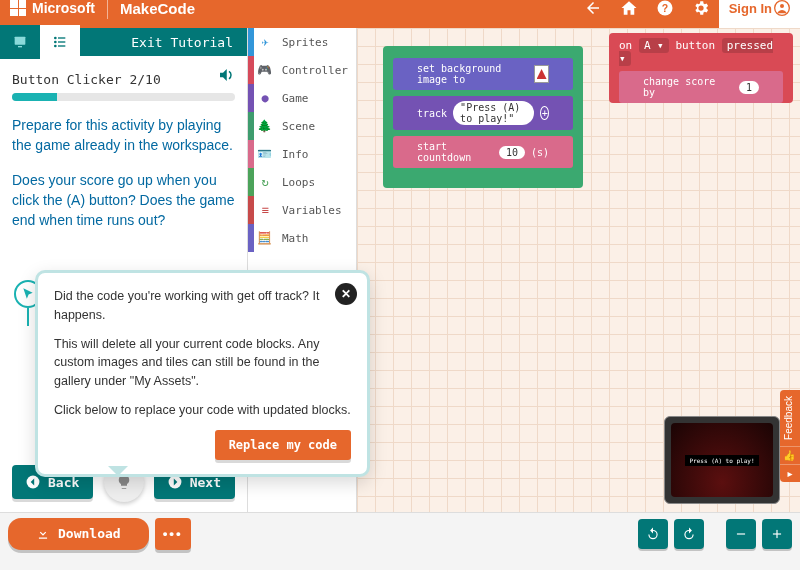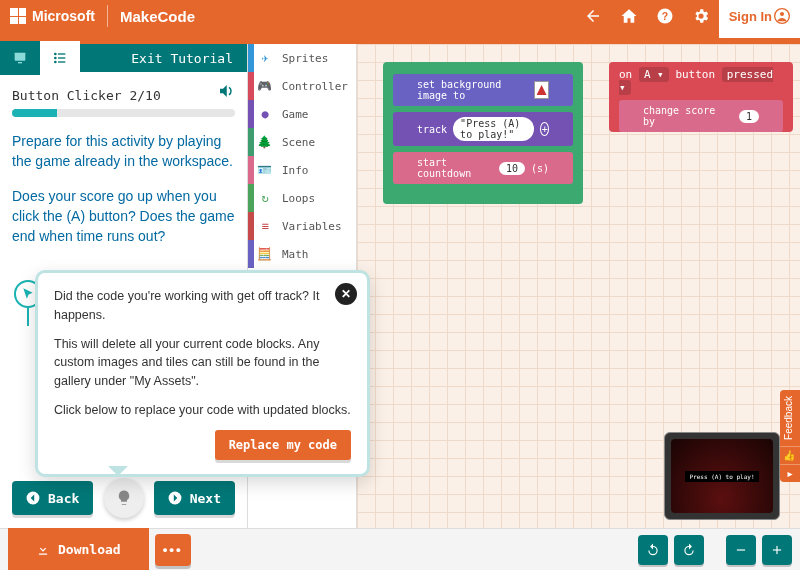--- a/index.html
+++ b/index.html
@@ -1,18 +1,18 @@
 <!DOCTYPE html>
 <html><head>
 <meta charset="utf-8">
 <style>
   *{box-sizing:border-box;margin:0;padding:0}
   html,body{width:800px;height:570px;font-family:"Segoe UI",Arial,sans-serif;overflow:hidden;background:#f4f4f4;font-size:13px}
   
-  .header{height:44px;background:#E6672C;display:flex;align-items:center;color:#fff;padding:0 0 12px 10px}
+  .header{height:28px;background:#E6672C;display:flex;align-items:center;color:#fff;padding:0 0 12px 10px}
   .ms-logo{display:flex;align-items:center;gap:6px;font-size:14px;font-weight:600}
   .ms-grid{width:16px;height:16px;display:grid;grid-template-columns:1fr 1fr;grid-template-rows:1fr 1fr;gap:1px}
   .ms-grid span{background:#fff}
   .vdiv{width:1px;height:22px;background:rgba(255,255,255,.5);margin:0 12px}
   .brand{font-size:15px;font-weight:700}
   .hspace{flex:1}
   .hicon{width:36px;height:44px;display:flex;align-items:center;justify-content:center;cursor:pointer;font-size:15px}
   .hicon svg{width:18px;height:18px;fill:#fff}
   .signin{background:#fff;color:#E6672C;height:44px;display:flex;align-items:center;gap:2px;padding:0 10px;font-weight:600;cursor:pointer}
   .signin svg{width:16px;height:16px;fill:#E6672C}
@@ -38,21 +38,21 @@
   .hint svg{width:18px;height:18px;fill:#888}
   
   .toolbox{width:110px;background:#fff;border-left:1px solid #ddd;border-right:1px solid #ddd}
   .tcat{height:28px;display:flex;align-items:center;gap:8px;padding:0 8px;font-family:monospace;font-size:11px;color:#555;position:relative;cursor:pointer}
   .tcat .gutter{position:absolute;left:0;top:0;bottom:0;width:6px}
   .tico{width:18px;display:flex;align-items:center;justify-content:center;font-size:12px}
   
   .ws{flex:1;background:#FBF0E7;background-image:linear-gradient(#efd9c8 1px,transparent 1px),linear-gradient(90deg,#efd9c8 1px,transparent 1px);background-size:18px 18px;position:relative}
   .block-hat{position:absolute;border-radius:4px 4px 4px 4px;padding:6px 10px 8px 10px;color:#fff;font-family:monospace;font-size:11px}
   .green{background:#3BA970;left:26px;top:18px;width:200px;height:142px}
-  .red{background:#D94A55;left:252px;top:18px;width:184px;height:70px}
+  .red{background:#D94A55;left:252px;top:5px;width:184px;height:70px}
   .inner{background:rgba(0,0,0,0);margin-top:6px}
   .slot{border-radius:3px;padding:5px 24px;margin-top:6px;display:flex;align-items:center;gap:6px;font-size:10px}
   .b-scene{background:#6A62C3}
   .b-game{background:#7452B3}
   .b-info{background:#D96A8B}
   .pill{background:#fff;color:#333;border-radius:999px;padding:1px 7px;font-size:10px}
   .imgbox{width:18px;height:18px;background:#fff;border:1px solid #999;display:inline-flex;align-items:center;justify-content:center}
   .imgbox span{width:10px;height:10px;background:#c33;clip-path:polygon(50% 0,100% 100%,0 100%)}
   .dd{background:rgba(0,0,0,.15);border-radius:3px;padding:1px 5px}
   .plus{width:14px;height:14px;border-radius:50%;border:1px solid #fff;display:inline-flex;align-items:center;justify-content:center;font-size:10px}
@@ -68,21 +68,21 @@
   
   .sim{position:absolute;right:20px;bottom:8px;width:116px;height:88px;background:#333;border-radius:6px;overflow:hidden;border:1px solid #888}
   .sim .stage{position:absolute;inset:6px;background:radial-gradient(ellipse at 50% 80%,#5b0f0f,#1a0404);border-radius:4px;display:flex;align-items:center;justify-content:center}
   .sim .txt{background:#000;color:#fff;font-family:monospace;font-size:6px;padding:2px 4px}
   
   .fb{position:absolute;right:0;top:390px;width:20px;background:#E6672C;color:#fff;border-radius:4px 0 0 4px;overflow:hidden;z-index:5}
   .fb .lbl{writing-mode:vertical-rl;transform:rotate(180deg);font-size:10px;padding:6px 3px;text-align:center}
   .fb .fbico{height:18px;display:flex;align-items:center;justify-content:center;font-size:10px;border-top:1px solid rgba(255,255,255,.3)}
   
   .footer{height:42px;display:flex;align-items:center;gap:6px;padding:0 8px;background:#f4f4f4;border-top:1px solid #ddd}
-  .dl{background:#E6672C;color:#fff;border:none;height:44px;border-radius:0;padding:0 28px;font-family:monospace;font-size:13px;font-weight:700;display:flex;align-items:center;gap:8px;cursor:pointer;box-shadow:0 3px 0 rgba(0,0,0,.2)}
+  .dl{background:#E6672C;color:#fff;border:none;height:32px;border-radius:13px;padding:0 28px;font-family:monospace;font-size:13px;font-weight:700;display:flex;align-items:center;gap:8px;cursor:pointer;box-shadow:0 3px 0 rgba(0,0,0,.2)}
   .dlmore{background:#E6672C;color:#fff;border:none;height:32px;width:36px;border-radius:4px;cursor:pointer;box-shadow:0 3px 0 rgba(0,0,0,.2);font-weight:bold;letter-spacing:2px}
   .fspace{flex:1}
   .fbtn{background:#027777;color:#fff;border:none;height:30px;width:30px;border-radius:4px;cursor:pointer;display:flex;align-items:center;justify-content:center;box-shadow:0 2px 0 rgba(0,0,0,.2)}
   .fbtn svg{width:14px;height:14px;fill:#fff}
 </style>
 </head>
 <body>
 
 <div class="header">
   <div class="ms-logo">

